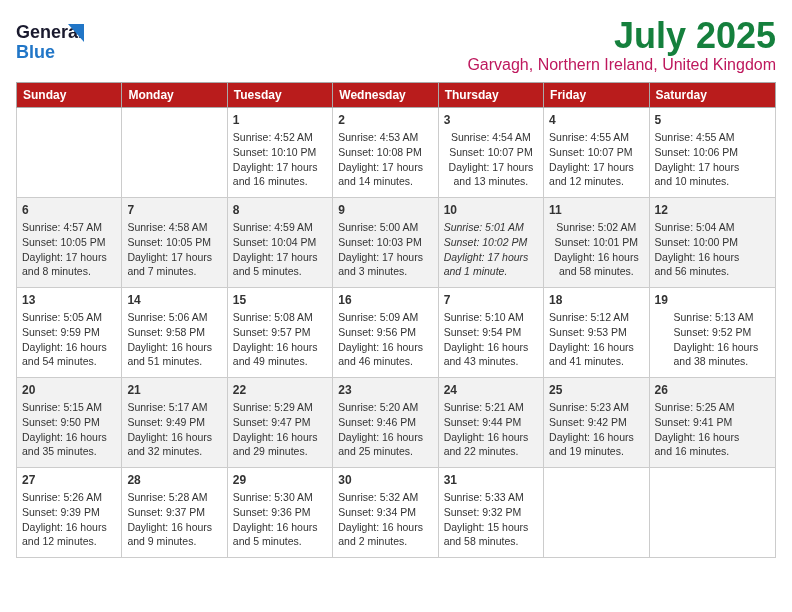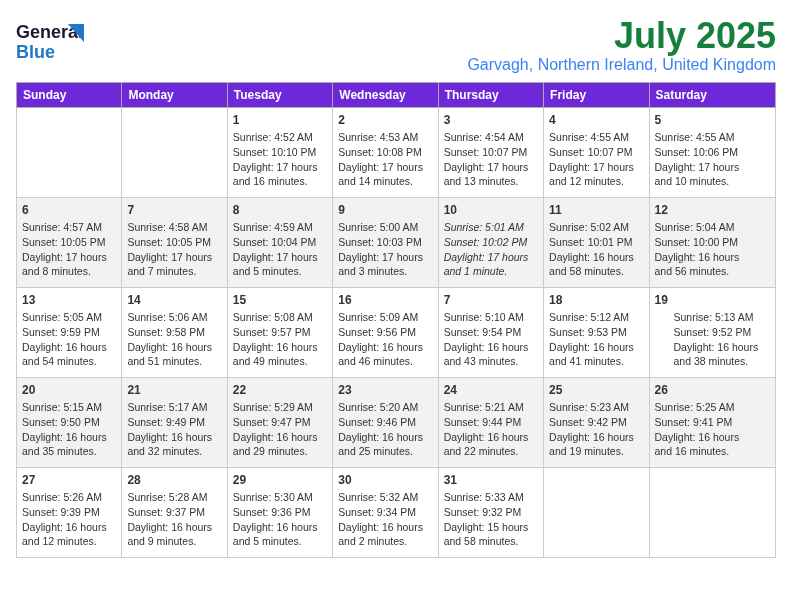--- a/index.html
+++ b/index.html
@@ -20,29 +20,29 @@
       text-align: right;
     }
     .month-title {
       font-size: 36px;
       font-weight: bold;
       color: #15803d;
       line-height: 1.1;
     }
     .location-title {
       font-size: 16px;
-      color: #3b82f6;
+      color: #be185d;
     }
     table {
       width: 100%;
       border-collapse: collapse;
       font-size: 11px;
     }
     thead tr {
-      background: #6d28d9;
+      background: #b91c1c;
       color: #fff;
     }
     thead th {
       padding: 5px 6px;
       text-align: left;
       font-size: 12px;
       font-weight: bold;
       border: 1px solid #aaa;
     }
     tbody tr {
@@ -118,21 +118,21 @@
         </td>
         <td>
           <span class="day-num">2</span>
           <div class="cell-content" style="white-space: pre-line;">Sunrise: 4:53 AM
 Sunset: 10:08 PM
 Daylight: 17 hours
 and 14 minutes.</div>
         </td>
         <td>
           <span class="day-num">3</span>
-          <div class="cell-content" style="white-space: pre-line;">Sunrise: 4:54 AM
+          <div class="cell-content" style="white-space: pre-line; text-align: center;">Sunrise: 4:54 AM
 Sunset: 10:07 PM
 Daylight: 17 hours
 and 13 minutes.</div>
         </td>
         <td>
           <span class="day-num">4</span>
           <div class="cell-content" style="white-space: pre-line;">Sunrise: 4:55 AM
 Sunset: 10:07 PM
 Daylight: 17 hours
 and 12 minutes.</div>
@@ -176,21 +176,21 @@
         </td>
         <td>
           <span class="day-num">10</span>
           <div class="cell-content" style="white-space: pre-line; font-style: italic;">Sunrise: 5:01 AM
 Sunset: 10:02 PM
 Daylight: 17 hours
 and 1 minute.</div>
         </td>
         <td>
           <span class="day-num">11</span>
-          <div class="cell-content" style="white-space: pre-line;">Sunrise: 5:02 AM
+          <div class="cell-content" style="white-space: pre-line; text-align: center;">Sunrise: 5:02 AM
 Sunset: 10:01 PM
 Daylight: 16 hours
 and 58 minutes.</div>
         </td>
         <td>
           <span class="day-num">12</span>
           <div class="cell-content" style="white-space: pre-line;">Sunrise: 5:04 AM
 Sunset: 10:00 PM
 Daylight: 16 hours
 and 56 minutes.</div>

